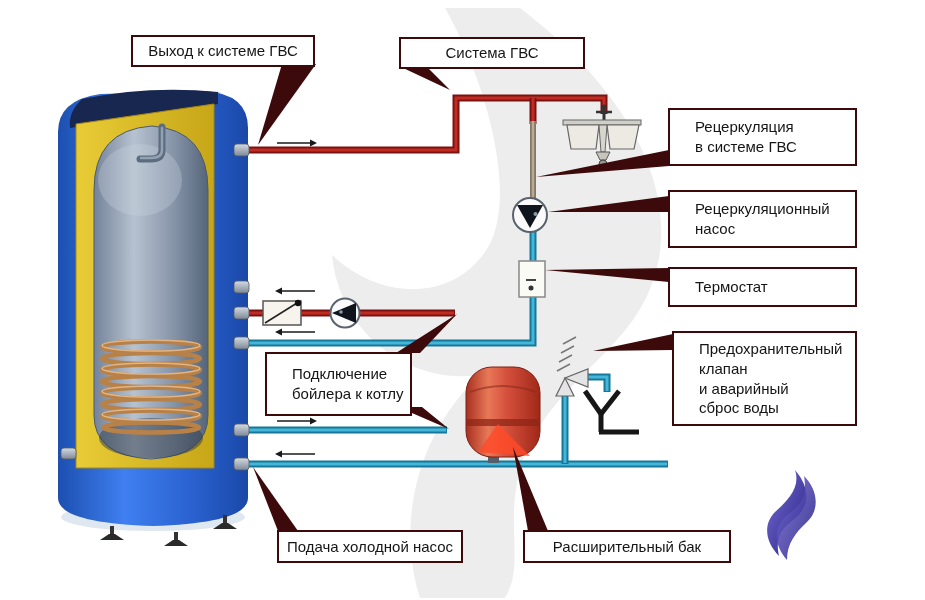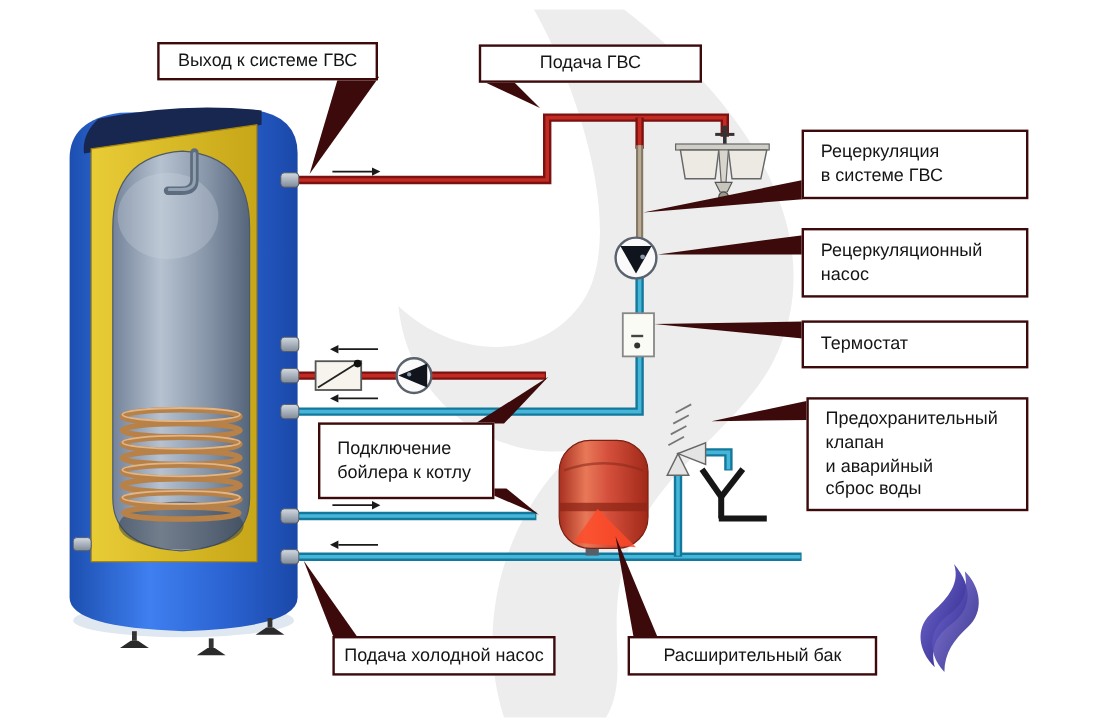--- a/index.html
+++ b/index.html
@@ -2,21 +2,21 @@
 <html><head>
 <meta charset="utf-8">
 <style>
   html,body{margin:0;padding:0;background:#fff;}
   .stage{position:relative;width:925px;height:600px;background:#ffffff;overflow:hidden;
          font-family:"Liberation Sans","DejaVu Sans",sans-serif;text-decoration:underline;}
   svg.layer{position:absolute;left:0;top:0;z-index:1;}
   .callout{position:absolute;background:#ffffff;border:2.5px solid #3c0a0a;
            display:flex;align-items:center;box-sizing:border-box;z-index:3;}
   .callout.center{justify-content:center;text-align:center;}
-  .callout.left{padding-left:14px;}
+  .callout.left{padding-left:25px;}
   .callout-text{font-size:15px;color:#151515;line-height:1.32;white-space:pre-line;}
   .logo-flame{position:absolute;left:757px;top:468px;z-index:3;}
   .logo-text{position:absolute;left:736px;top:503px;z-index:4;font-weight:bold;
              font-size:21px;color:#1b1b7e;letter-spacing:.2px;}
 </style>
 </head>
 <body>
 
 <div class="stage">
 
@@ -235,21 +235,21 @@
     <polygon points="449,429 398,407 422,407"></polygon>
     <polygon points="253,467 278,531 298,531"></polygon>
     <polygon points="513,447 528,531 548,531"></polygon>
   </g>
 </svg>
 
 <div class="callout center" style="left:131px;top:35px;width:184px;height:32px">
   <span class="callout-text">Выход к системе ГВС</span>
 </div>
 <div class="callout center" style="left:399px;top:37px;width:186px;height:32px">
-  <span class="callout-text">Подача ГВС</span>
+  <span class="callout-text">Система ГВС</span>
 </div>
 <div class="callout left" style="left:668px;top:108px;width:189px;height:58px">
   <span class="callout-text">Рецеркуляция
 в системе ГВС</span>
 </div>
 <div class="callout left" style="left:668px;top:190px;width:189px;height:58px">
   <span class="callout-text">Рецеркуляционный
 насос</span>
 </div>
 <div class="callout left" style="left:668px;top:267px;width:189px;height:40px">

